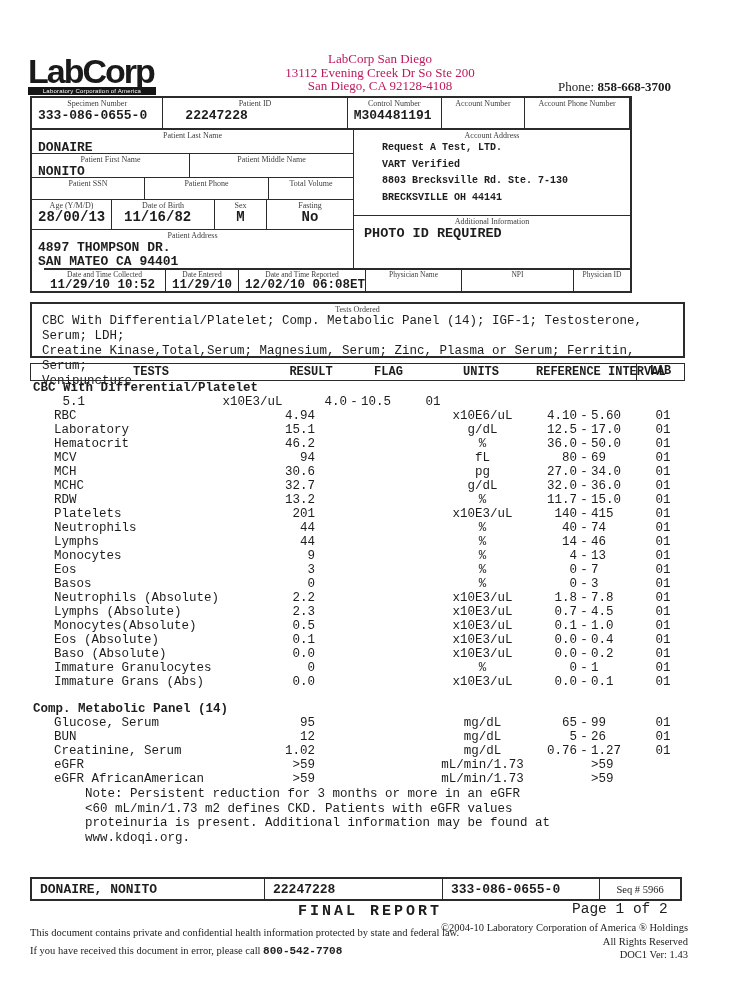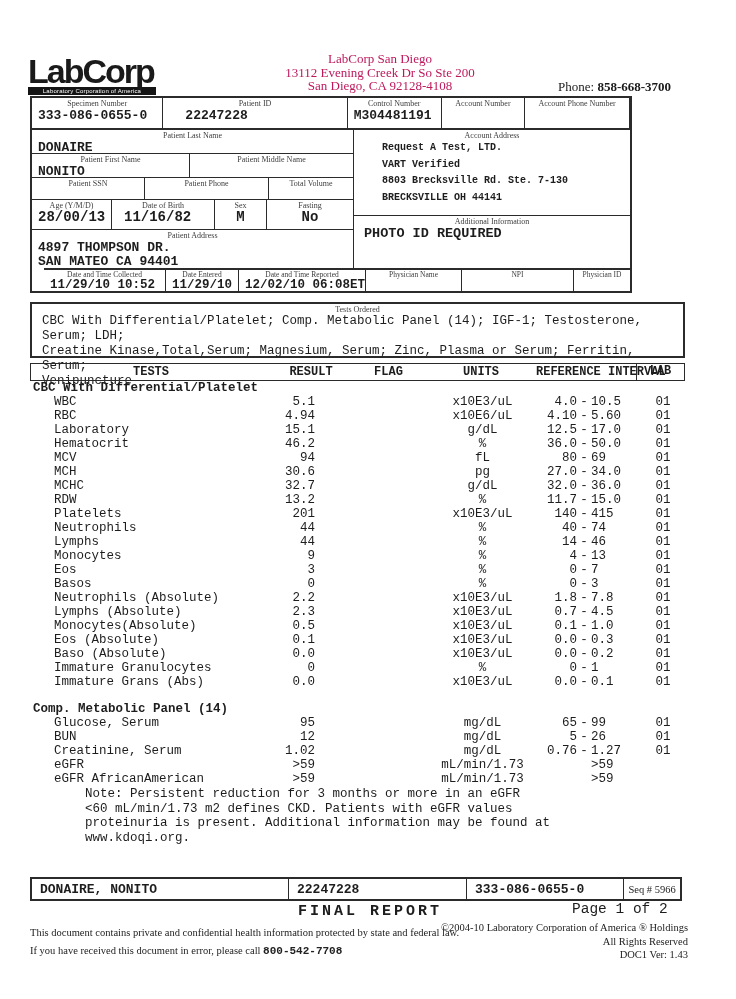--- a/index.html
+++ b/index.html
@@ -73,21 +73,21 @@
   .c.lab{width:44px;text-align:center;}
   .note-line{padding-left:55px;height:14.6px;line-height:14.2px;}
   .sec-block{margin-bottom:13px;}
 
   
   .fstrip{position:absolute;left:30px;top:877px;width:652px;height:24px;border:2px solid #2b2b2b;
           display:flex;align-items:center;font-family:"Liberation Mono","DejaVu Sans Mono",monospace;
           font-weight:bold;font-size:13px;}
   .fc{padding-left:8px;white-space:nowrap;align-self:stretch;display:flex;align-items:center;
       border-right:1.5px solid #2b2b2b;}
-  .fc.f-name{width:257px;}.fc.f-id{width:178px;}.fc.f-spec{width:157px;}
+  .fc.f-name{width:233px;}.fc.f-id{width:178px;}.fc.f-spec{width:157px;}
   .fc.f-seq{flex:1;border-right:none;font-family:"Liberation Serif",serif;font-weight:normal;
             font-size:10.5px;justify-content:center;padding-left:0;}
   .final{position:absolute;left:230px;top:903px;width:280px;text-align:center;
          font-family:"Liberation Mono","DejaVu Sans Mono",monospace;font-weight:bold;
          font-size:15px;letter-spacing:3px;}
   .pageno{position:absolute;left:572px;top:901px;font-family:"Liberation Mono","DejaVu Sans Mono",monospace;
           font-size:14.5px;}
   .disc{position:absolute;left:30px;top:924px;font-size:10.5px;line-height:18px;color:#222;}
   .disc .ph{font-family:"Liberation Mono","DejaVu Sans Mono",monospace;font-weight:bold;font-size:11px;}
   .legal{position:absolute;right:48px;top:921px;width:250px;text-align:right;
@@ -255,21 +255,20 @@
     <div class="hc h-flag">FLAG</div>
     <div class="hc h-units">UNITS</div>
     <div class="hc h-ref">REFERENCE INTERVAL</div>
     <div class="hc h-lab">LAB</div>
   </div>
 
   <div class="rbody">
       <div class="sec-block">
         <div class="r sec-title">CBC With Differential/Platelet</div>
         <div class="r">
-          <div class="c t">WBC</div>
           <div class="c res">5.1</div>
           <div class="c flg"></div>
           <div class="c un">x10E3/uL</div>
           <div class="c ref">
             <div class="lo">4.0</div>
             <div class="da">-</div>
             <div class="hi">10.5</div>
           </div>
           <div class="c lab">01</div>
         </div>
@@ -466,21 +465,21 @@
           <div class="c lab">01</div>
         </div>
         <div class="r">
           <div class="c t">Eos (Absolute)</div>
           <div class="c res">0.1</div>
           <div class="c flg"></div>
           <div class="c un">x10E3/uL</div>
           <div class="c ref">
             <div class="lo">0.0</div>
             <div class="da">-</div>
-            <div class="hi">0.3</div>
+            <div class="hi">0.4</div>
           </div>
           <div class="c lab">01</div>
         </div>
         <div class="r">
           <div class="c t">Baso (Absolute)</div>
           <div class="c res">0.0</div>
           <div class="c flg"></div>
           <div class="c un">x10E3/uL</div>
           <div class="c ref">
             <div class="lo">0.0</div>

